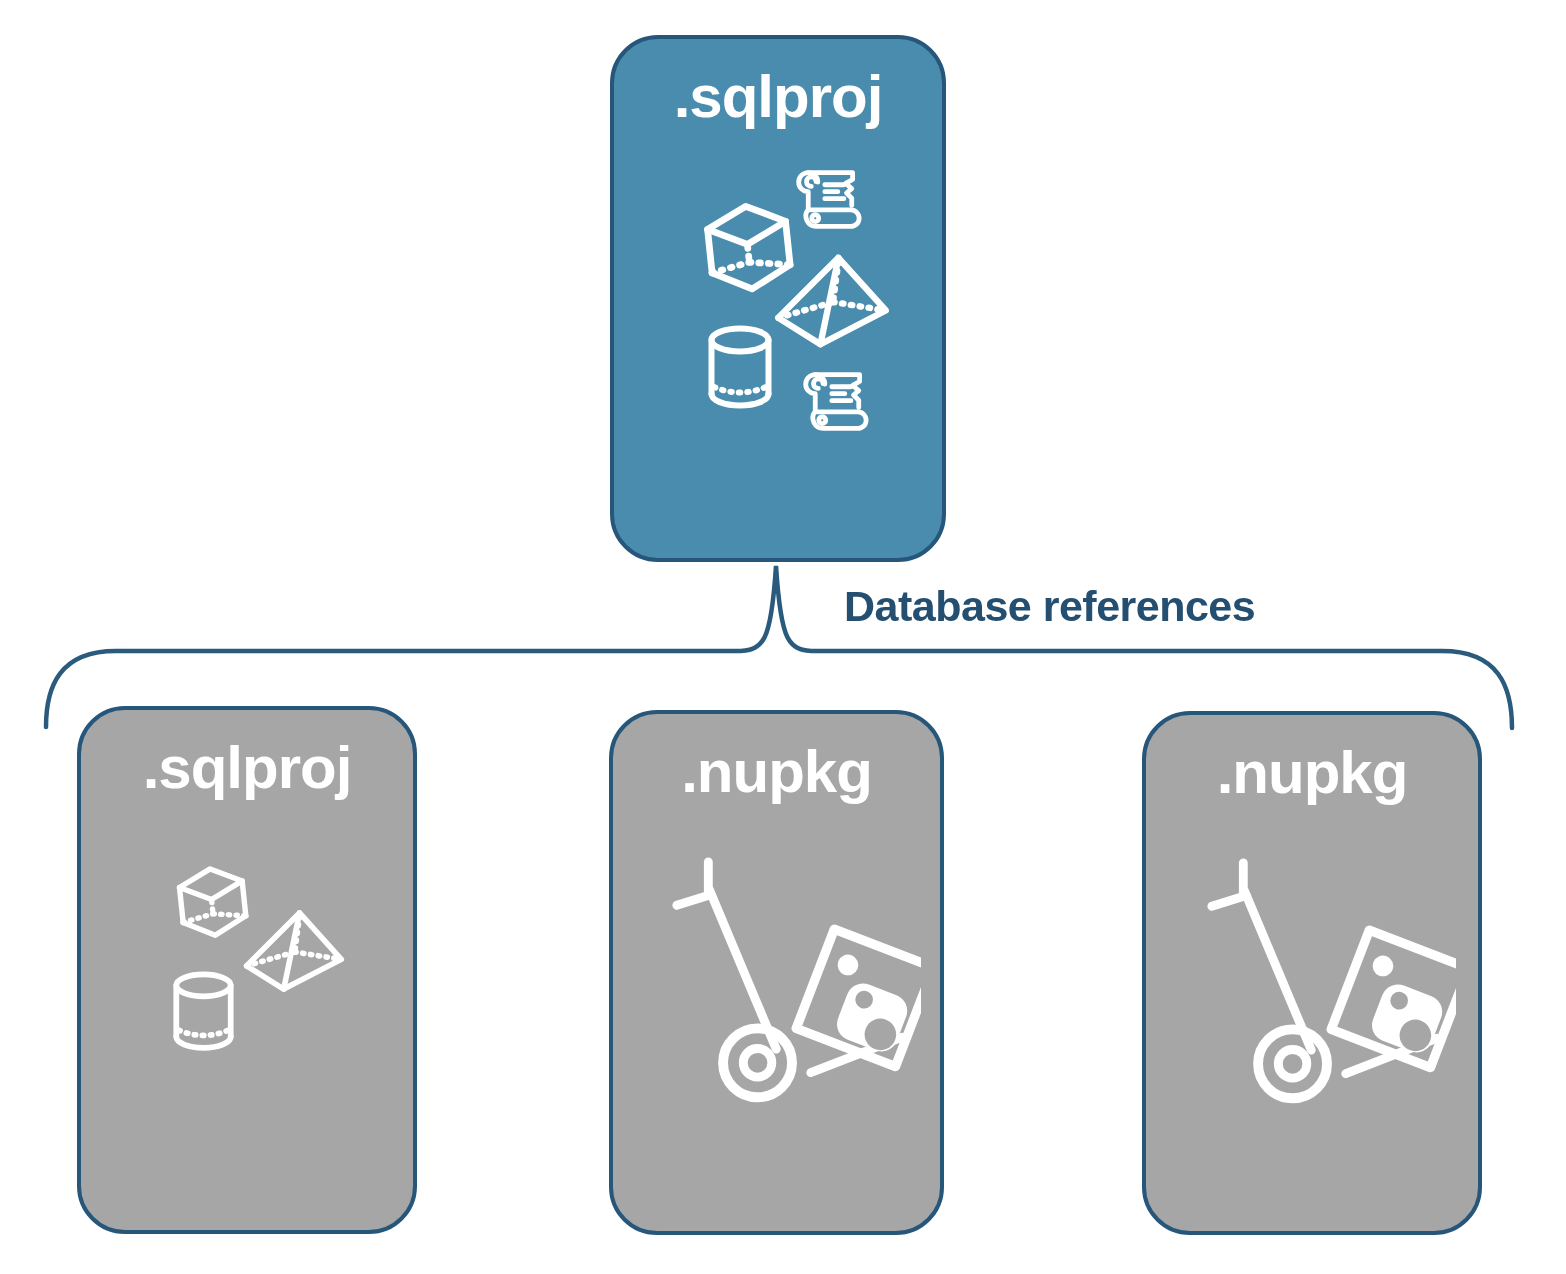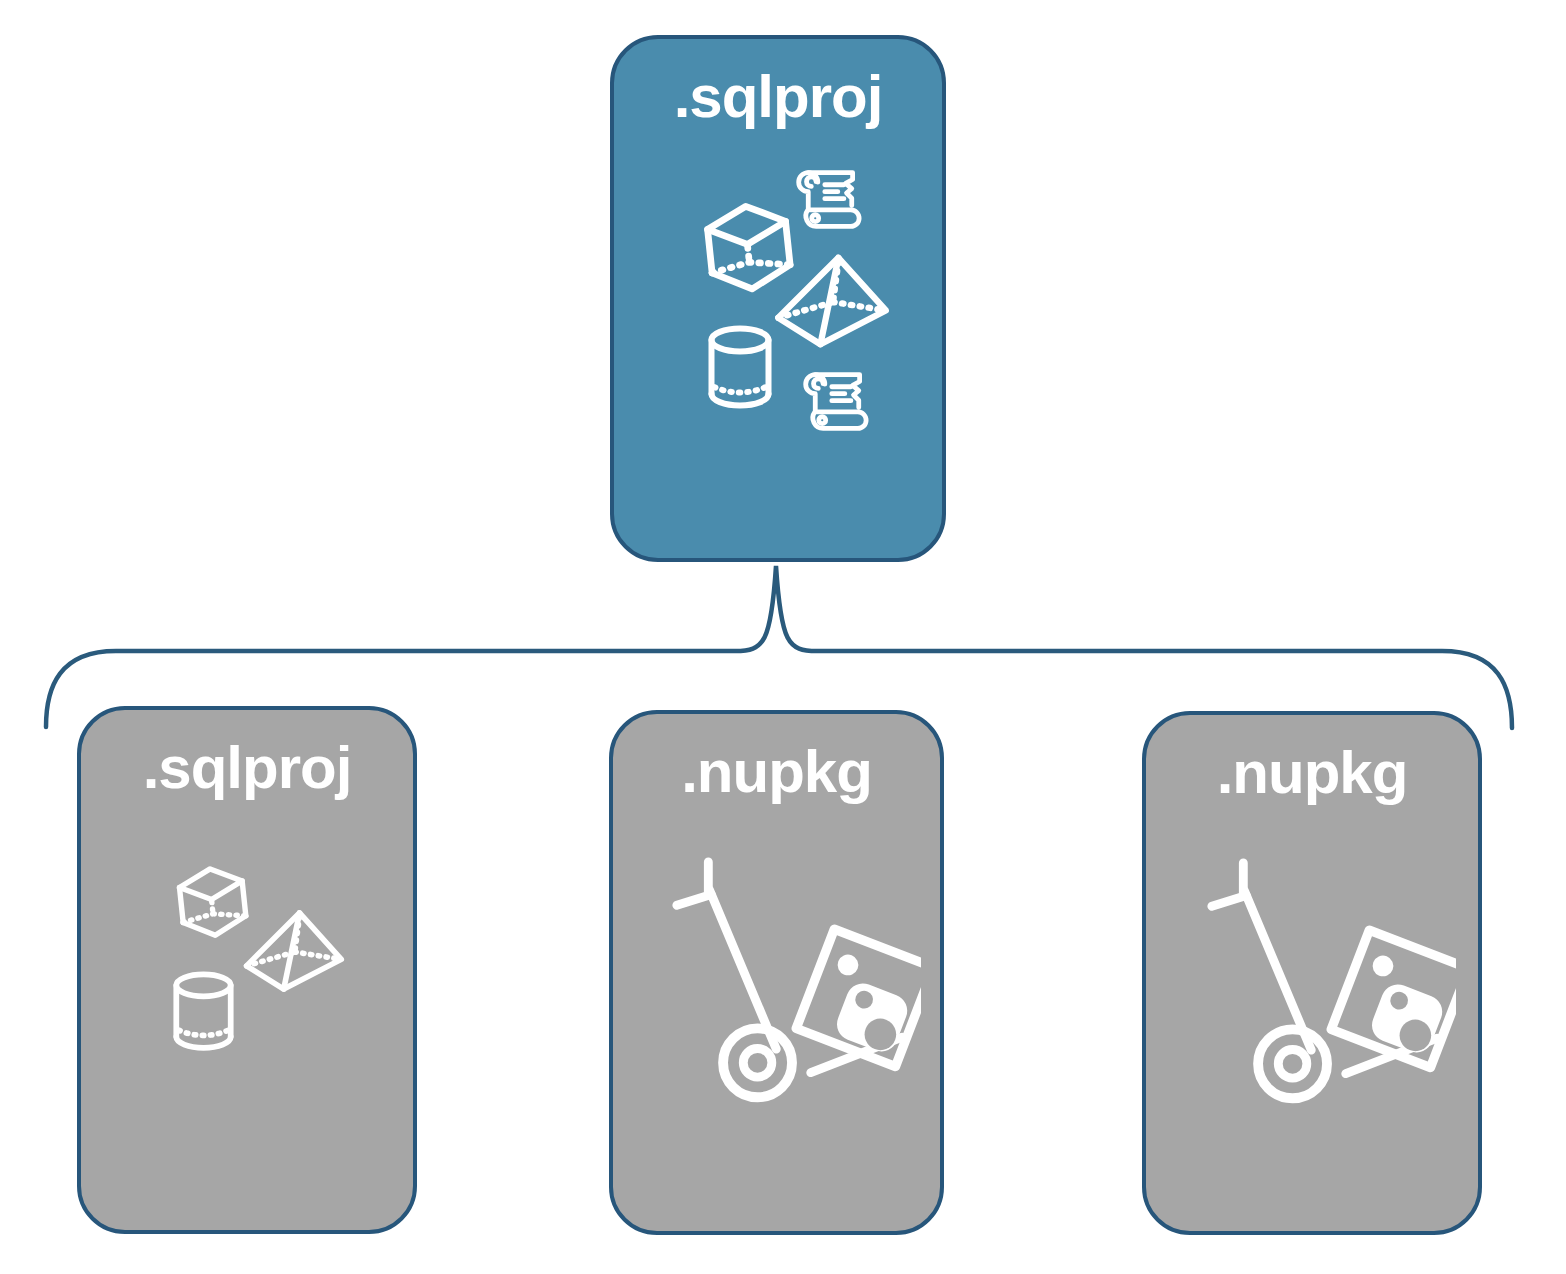--- a/index.html
+++ b/index.html
@@ -123,20 +123,21 @@
           <use href="#tpl-scroll"></use>
         </svg>
     </span>
   </div>
 
   <svg class="brace" width="1566" height="1274" viewBox="0 0 1566 1274">
     <path d="M46,727 C46,686 60,651 116,651 L735,651 C764,651 771,643 776,566
              C781,643 788,651 817,651 L1442,651 C1498,651 1512,686 1512,728" fill="none" stroke="#2A5A7C" stroke-width="4.5" stroke-linecap="round"></path>
   </svg>
 
+  <div class="conn-label">Database references</div>
 
   <div class="card card-ref" id="card-sqlref">
     <div class="card-title">.sqlproj</div>
     <span class="icon" style="left:86px; top:149px; width:90px; height:90px;">
       <svg viewBox="0 0 100 100">
           <use href="#tpl-cube"></use>
         </svg>
     </span>
     <span class="icon" style="left:160px; top:197px; width:104px; height:88px;">
       <svg viewBox="0 0 112 92">

